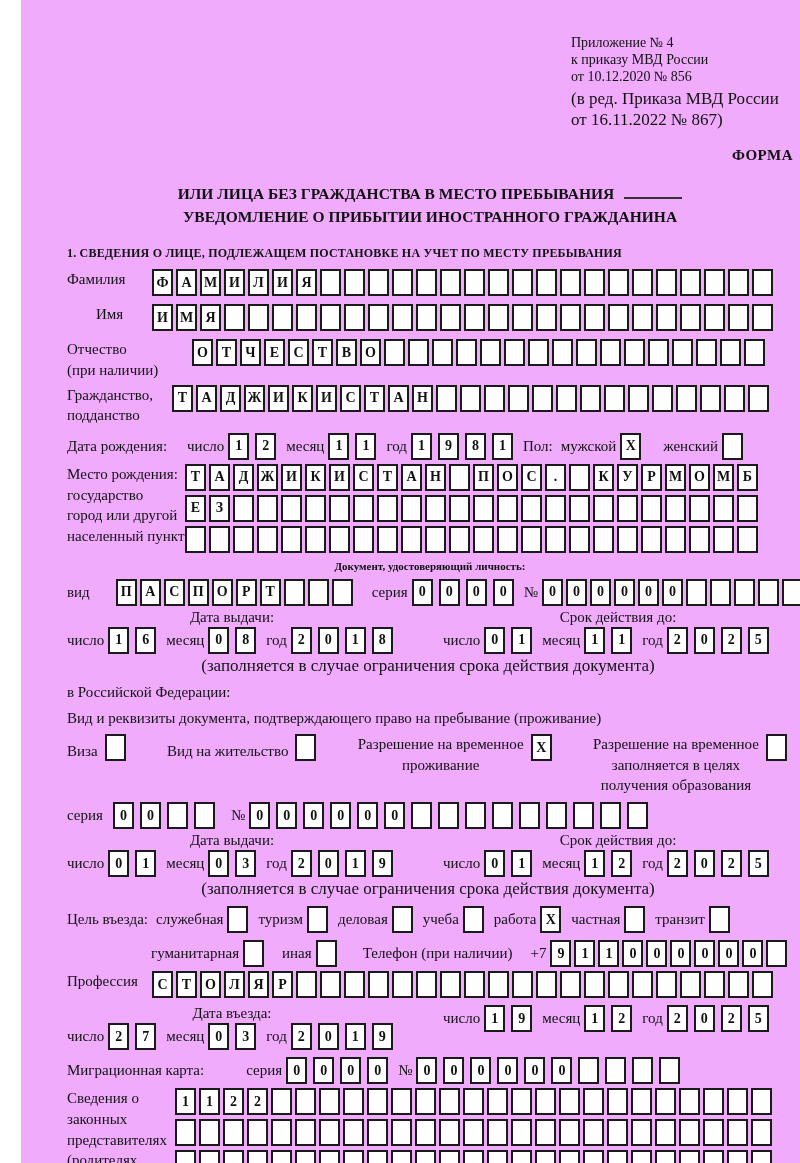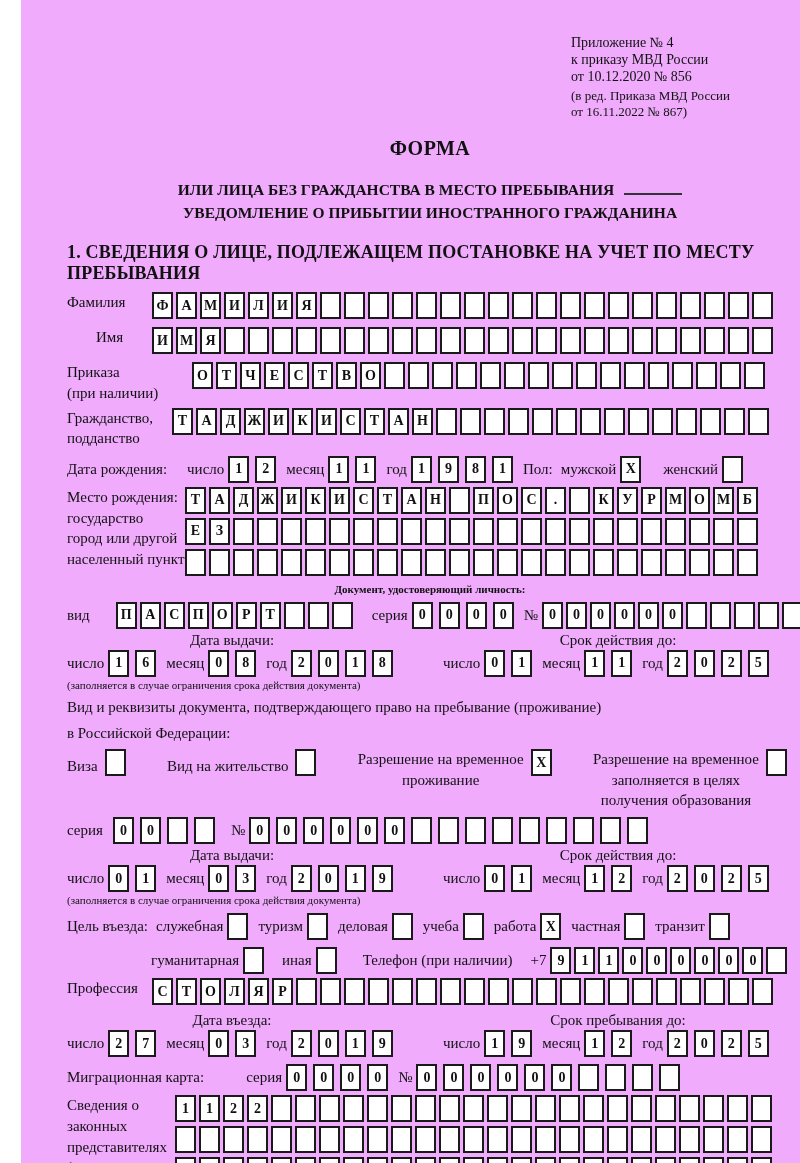--- a/index.html
+++ b/index.html
@@ -1,24 +1,24 @@
 <!DOCTYPE html>
 <html><head>
 <meta charset="utf-8">
 <style>
   html,body{margin:0;padding:0;background:#ffffff;}
   .page{width:800px;height:1163px;box-sizing:border-box;padding:34px 28px 10px 46px;
         font-family:Liberation Serif, serif;font-size:15px;color:#111;
         background:#f0abfc;overflow:hidden;position:relative;margin-left:21px;}
   .hdr{margin-left:auto;width:222px;line-height:1.22;font-size:14px;}
-  .hdr-sub{font-size:13px;margin-top:3px;line-height:1.25;}
-  .forma{text-align:center;font-weight:bold;font-size:20px;margin-top:16px;letter-spacing:.5px;}
+  .hdr-sub{font-size:17px;margin-top:3px;line-height:1.25;}
+  .forma{text-align:right;font-weight:bold;font-size:15px;margin-top:16px;letter-spacing:.5px;}
   .title{text-align:center;font-weight:bold;font-size:15.5px;margin-top:18px;line-height:1.5;}
   .underline{display:inline-block;width:58px;border-bottom:2px solid #333;height:12px;margin-left:10px;}
-  .section{font-weight:bold;font-size:18px;margin-top:18px;letter-spacing:.2px;}
+  .section{font-weight:bold;font-size:12px;margin-top:18px;letter-spacing:.2px;}
   #form-body{margin-top:8px;}
   .cells{display:inline-flex;flex:0 0 auto;}
   .cell{width:17px;height:23px;border:2px solid #1a1a1a;margin-right:3px;display:inline-flex;
         align-items:center;justify-content:center;font-weight:bold;font-size:14px;
         flex:0 0 auto;background:#fff;}
   .cell.sp{margin-right:6px;}
   .labeled{display:flex;margin-top:4px;align-items:flex-start;}
   .lab{flex:0 0 auto;line-height:1.38;}
   .rows{flex:1 1 auto;}
   .cellrow{display:flex;margin-bottom:4px;}
@@ -29,21 +29,21 @@
   .gap{flex:0 0 auto;display:inline-block;}
   .centerbold{text-align:center;font-weight:bold;font-size:11px;margin-top:3px;}
   .textline{margin-top:6px;line-height:1.35;}
   .dp-wrap{margin-top:3px;}
   .datepair{display:flex;}
   .dp-col{flex:0 0 auto;}
   .dp-col.left{width:330px;}
   .dp-col.right{flex:1 1 auto;padding-left:46px;}
   .dp-head{text-align:center;margin-bottom:1px;}
   .dp-line{display:flex;align-items:center;white-space:nowrap;}
-  .dp-note{text-align:left;font-size:11px;margin-top:2px;margin-right:4px;}
+  .dp-note{text-align:center;font-size:17px;margin-top:2px;margin-right:4px;}
   .permits{display:flex;margin-top:6px;align-items:flex-start;justify-content:space-between;}
   .permit{display:flex;align-items:flex-start;}
   .permit.single{align-items:flex-end;}
   .permit-lines{text-align:center;line-height:1.35;margin-right:7px;}
 </style>
 </head>
 <body>
 
 <div class="page">
   <div class="hdr">
@@ -133,21 +133,21 @@
               <span class="cell"></span>
               <span class="cell"></span>
               <span class="cell"></span>
               <span class="cell"></span>
             </span>
           </div>
         </div>
       </div>
       <div class="labeled">
         <div class="lab" style="width: 125px;">
-          <div class="lab-line">Приказа</div>
+          <div class="lab-line">Отчество</div>
           <div class="lab-line">(при наличии)</div>
         </div>
         <div class="rows">
           <div class="cellrow">
             <span class="cells">
               <span class="cell">О</span>
               <span class="cell">Т</span>
               <span class="cell">Ч</span>
               <span class="cell">Е</span>
               <span class="cell">С</span>
@@ -413,22 +413,22 @@
                 <span class="cell sp">2</span>
                 <span class="cell sp">0</span>
                 <span class="cell sp">2</span>
                 <span class="cell sp">5</span>
               </span>
             </div>
           </div>
         </div>
         <div class="dp-note">(заполняется в случае ограничения срока действия документа)</div>
       </div>
+      <div class="textline">в Российской Федерации:</div>
       <div class="textline">Вид и реквизиты документа, подтверждающего право на пребывание (проживание)</div>
-      <div class="textline">в Российской Федерации:</div>
       <div class="permits">
         <div class="permit single">
           <div class="permit-lines">
             <div>Виза</div>
           </div>
           <span class="cell sp"></span>
         </div>
         <div class="permit single">
           <div class="permit-lines">
             <div>Вид на жительство</div>
@@ -624,21 +624,20 @@
               <span class="seg-txt">год</span>
               <span class="cells">
                 <span class="cell sp">2</span>
                 <span class="cell sp">0</span>
                 <span class="cell sp">1</span>
                 <span class="cell sp">9</span>
               </span>
             </div>
           </div>
           <div class="dp-col right">
-            <div class="dp-head">Срок пребывания до:</div>
             <div class="dp-line">
               <span class="seg-txt">число</span>
               <span class="cells">
                 <span class="cell sp">1</span>
                 <span class="cell sp">9</span>
               </span>
               <span class="seg-txt">месяц</span>
               <span class="cells">
                 <span class="cell sp">1</span>
                 <span class="cell sp">2</span>

